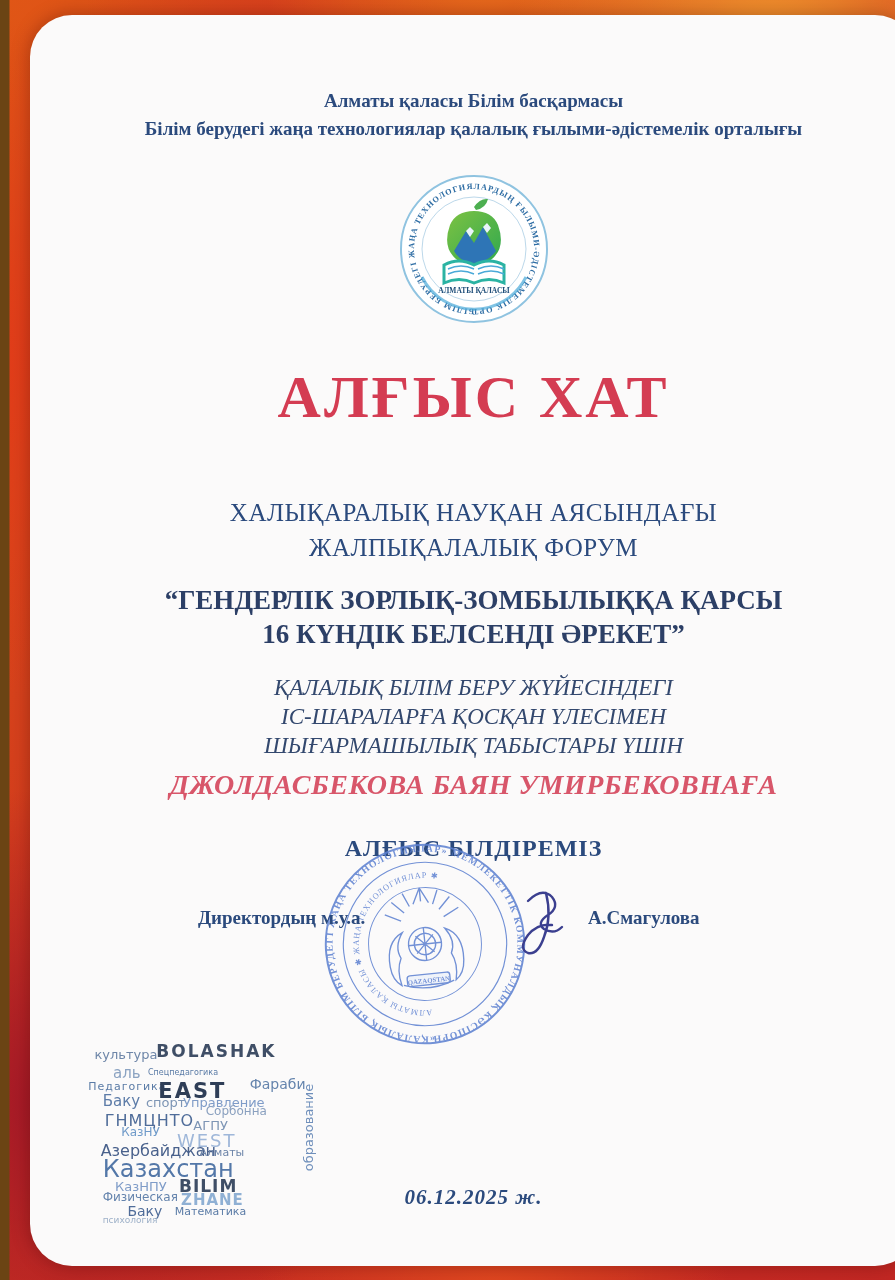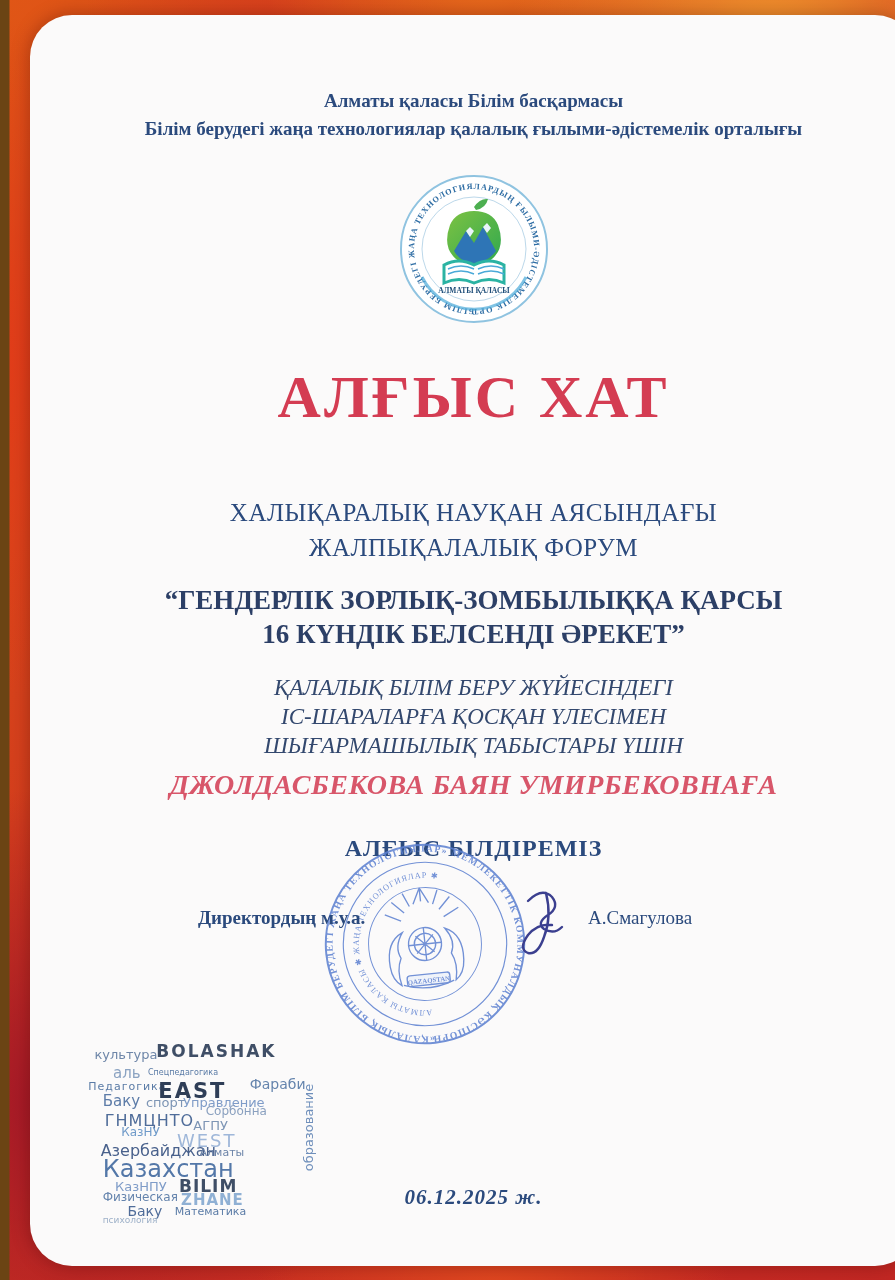--- a/index.html
+++ b/index.html
@@ -27,21 +27,21 @@
   .header{top:72px;color:#2b4a7d;font-weight:bold;font-size:19px;line-height:28px;}
   .logo-wrap{top:158px;display:flex;justify-content:center;}
   .title{top:348px;color:#d43c52;font-weight:bold;font-size:60px;letter-spacing:3px;}
   .subtitle{top:480px;color:#2b4a7d;font-size:25px;line-height:35px;letter-spacing:.5px;}
   .campaign{top:568px;color:#2c3f66;font-size:27px;line-height:34px;font-weight:bold;}
   .reason{top:658px;color:#33486e;font-size:23px;line-height:29px;font-style:italic;}
   .recipient{top:754px;color:#d8566a;font-size:28px;font-weight:bold;font-style:italic;letter-spacing:.5px;}
   .gratitude{top:820px;color:#2b4a7d;font-size:24px;font-weight:600;letter-spacing:1px;}
   .stamp{position:absolute;left:288px;top:822px;width:214px;height:214px;opacity:.85;transform:rotate(-6deg);}
   .sig-label{position:absolute;left:168px;top:892px;color:#2b4a7d;font-weight:bold;font-size:19px;}
-  .sig-name{position:absolute;left:558px;top:892px;color:#2b4a7d;font-weight:normal;font-size:19px;}
+  .sig-name{position:absolute;left:558px;top:892px;color:#2b4a7d;font-weight:bold;font-size:19px;}
   .sig-script{position:absolute;left:478px;top:858px;width:70px;height:110px;}
   .wordcloud{position:absolute;left:48px;top:1022px;width:206px;height:190px;font-family:"DejaVu Sans",sans-serif;}
   .wordcloud span{position:absolute;white-space:nowrap;line-height:1;}
   .date{top:1170px;color:#2b4a7d;font-size:21px;font-weight:bold;font-style:italic;letter-spacing:1px;}
 </style>
 </head>
 <body>
 
 <div class="page">
   <div class="certificate">

